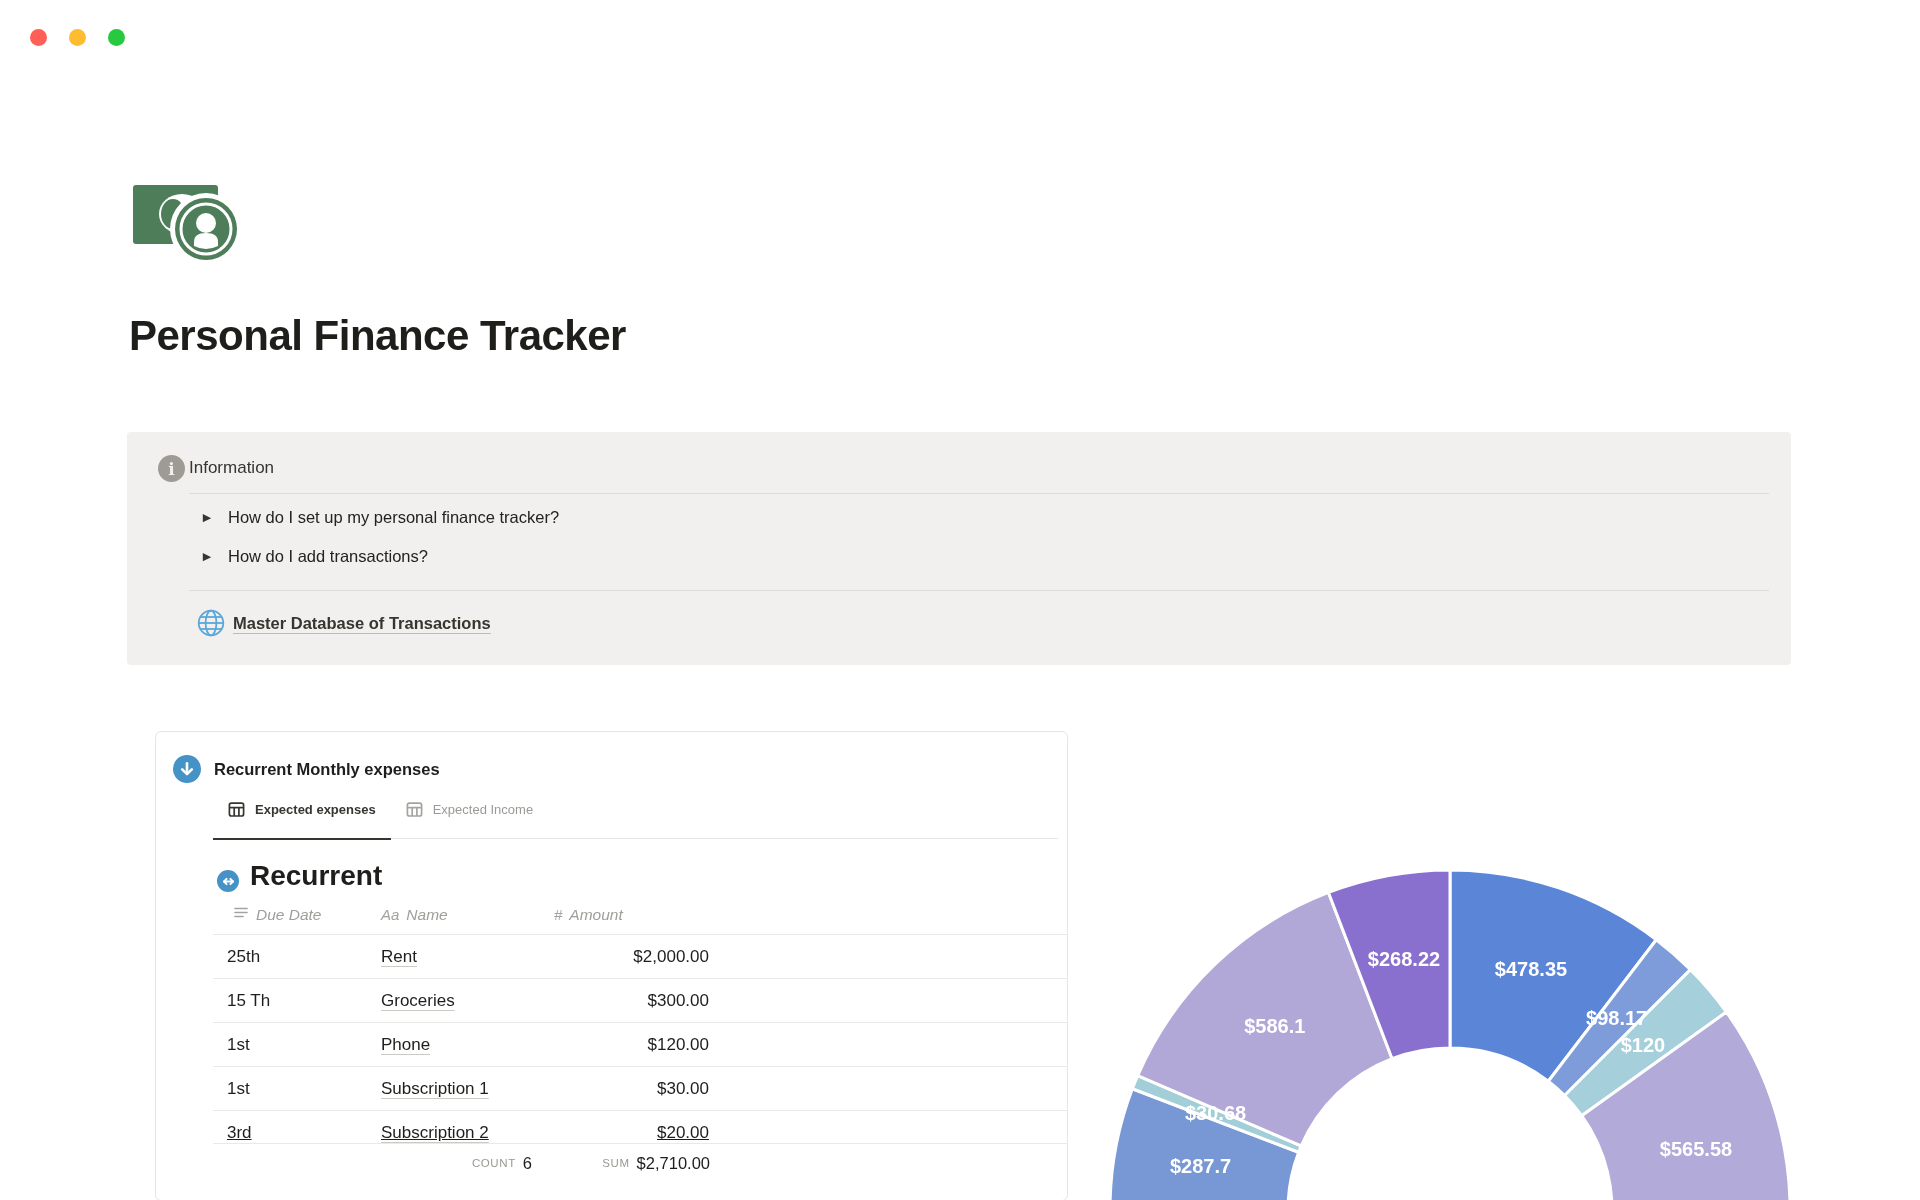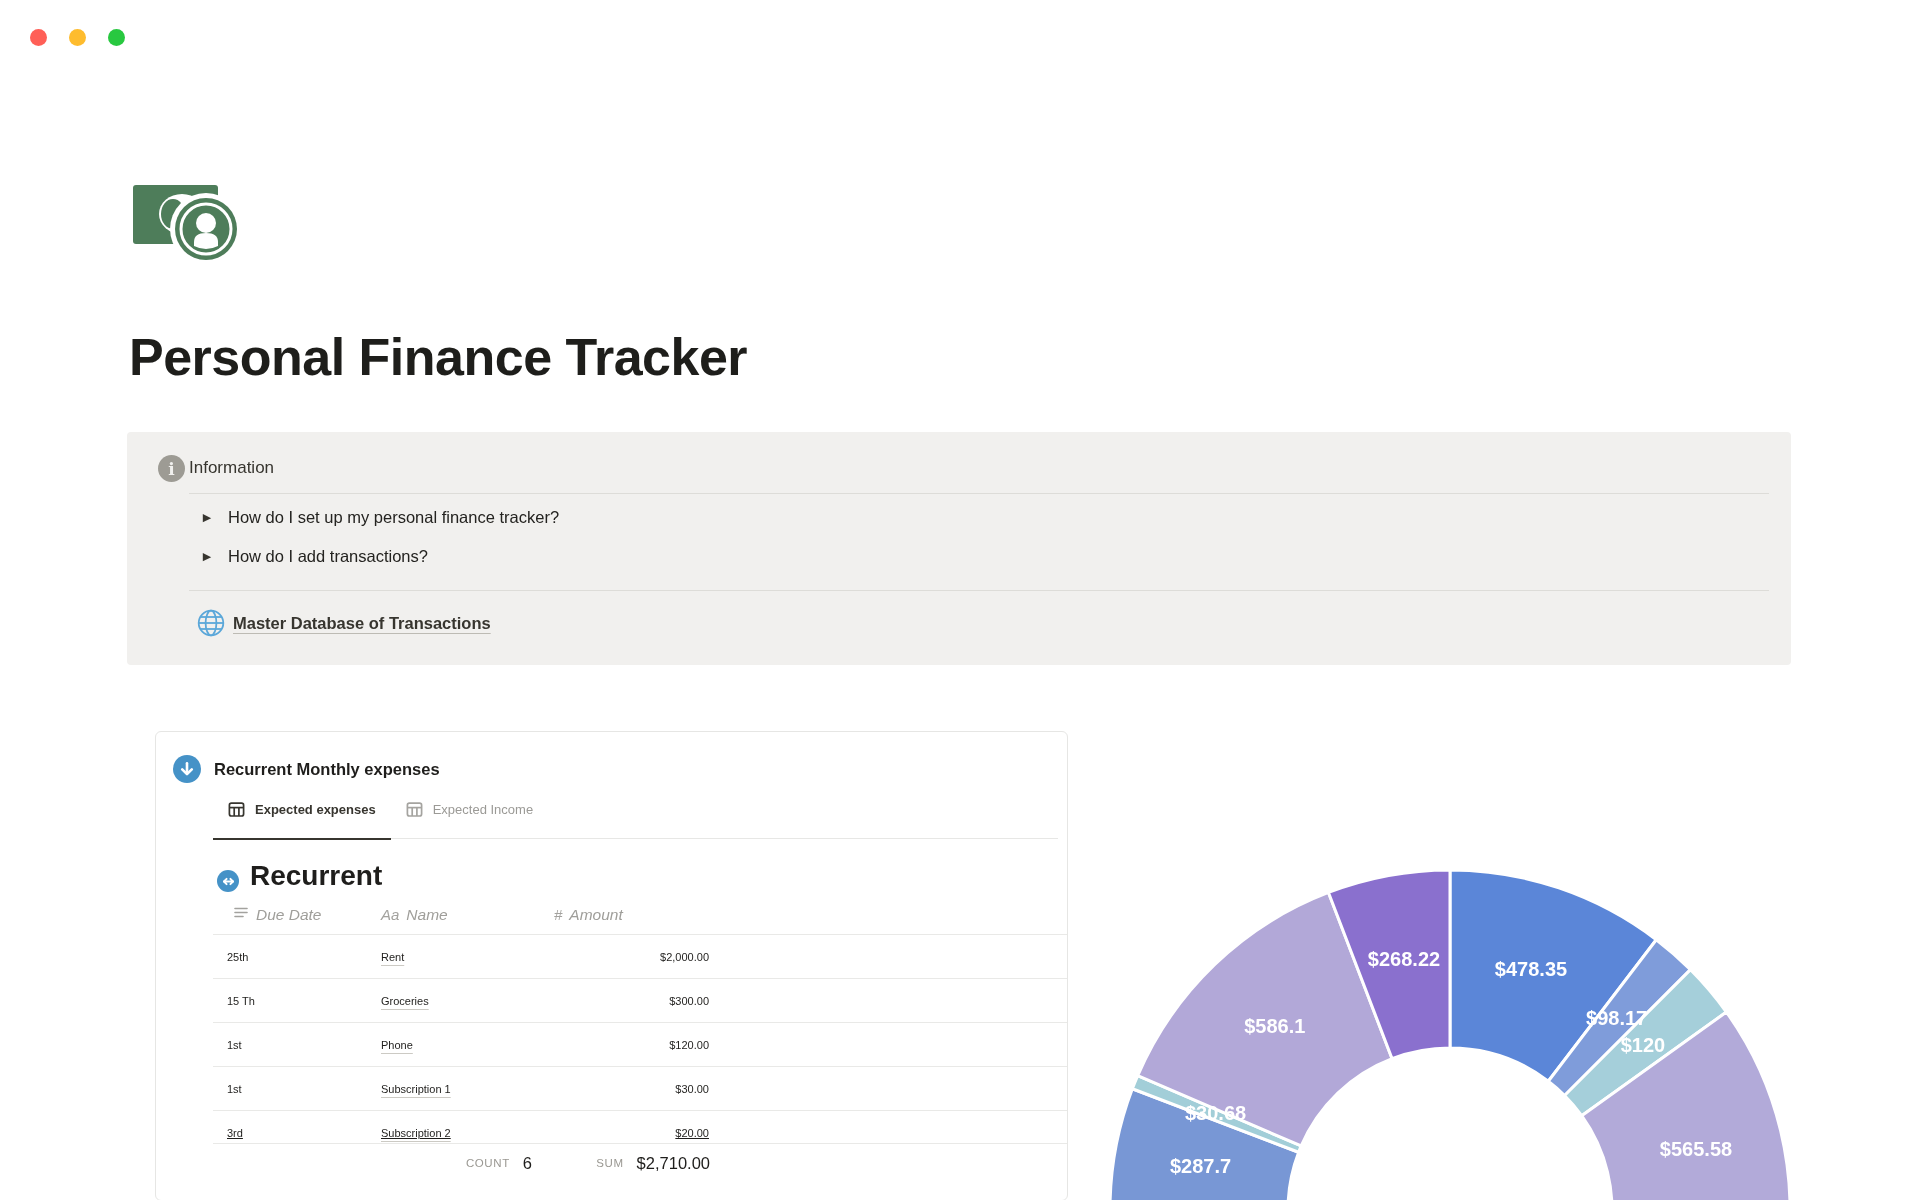--- a/index.html
+++ b/index.html
@@ -7,21 +7,21 @@
     font-family:"Liberation Sans","DejaVu Sans",sans-serif; color:#1f1e1c; }
   .abs { position:absolute; }
 
   
   .dot { position:absolute; top:29px; width:17px; height:17px; border-radius:50%; }
 
   
   #page-icon { left:131px; top:183px; }
 
   
-  #page-title { left:129px; top:327px; font-size:52px; font-weight:700; letter-spacing:-0.5px; color:#1e1e1b; }
+  #page-title { left:129px; top:312px; font-size:42px; font-weight:700; letter-spacing:-0.5px; color:#1e1e1b; }
 
   
   #callout { left:127px; top:432px; width:1664px; height:233px; background:#f1f0ee; border-radius:4px; }
   #callout .info-badge { position:absolute; left:31px; top:23px; width:27px; height:27px; border-radius:50%;
      background:#9d9b94; color:#f1f0ee; display:flex; align-items:center; justify-content:center;
      font-family:"DejaVu Serif",serif; font-weight:700; font-size:17px; }
   #callout .callout-title { position:absolute; left:62px; top:26px; font-size:17px; color:#37352f; }
   .callout-divider { position:absolute; left:62px; right:22px; height:1px; background:#dddcd8; }
   .toggle-row { position:absolute; left:72px; display:flex; align-items:center; gap:13px; font-size:16.5px; color:#242320; cursor:pointer; }
   .toggle-row .tri { font-size:11px; color:#37352f; width:16px; text-align:center; }
@@ -48,31 +48,31 @@
 
   .cols { position:absolute; left:57px; top:163px; width:856px; height:40px; display:flex;
      border-bottom:1px solid #e9e9e7; color:#9f9e9a; font-size:15.5px;font-style:italic; }
   .col { display:flex; align-items:center; gap:7px; }
   .col-0 { width:168px; padding-left:20px; }
   .col-1 { width:151px;text-align:right; }
   .col-2 { width:177px; padding-left:22px; }
   .col .glyph { font-size:15px; color:#a3a29e; }
 
   #rows { position:absolute; left:57px; top:203px; width:856px; }
-  .trow { display:flex; height:44px; border-bottom:1px solid #e9e9e7; font-size:11px; overflow:hidden; }
+  .trow { display:flex; height:44px; border-bottom:1px solid #e9e9e7; font-size:17px; overflow:hidden; }
   .trow.clipped { height:33px;text-decoration:underline; }
   .cell { display:flex; align-items:center; height:44px; flex:0 0 auto; }
   .cell.due { width:168px; padding-left:14px; }
   .cell.name { width:151px; }
   .cell.amount { width:177px; justify-content:flex-end; }
   .cell.name span { text-decoration:underline; text-decoration-color:#cccac4; text-underline-offset:4px;
      text-decoration-thickness:1px; cursor:pointer; }
 
   #tfooter { position:absolute; left:57px; top:412px; width:856px; height:38px; }
-  .agg { position:absolute; top:0; height:38px; display:flex; align-items:center; gap:13px; }
+  .agg { position:absolute; top:0; height:38px; display:flex; align-items:center; gap:7px; }
   .agg .agg-label { font-size:11.5px; letter-spacing:0.6px; color:#9a9892; }
   .agg .agg-value { font-size:16.5px; font-weight:500; color:#1f1e1c; }
   #agg-count { left:319px; transform:translateX(-100%); }
   #agg-sum  { left:497px; transform:translateX(-100%); }
 
   
   #donut { left:1080px; top:850px; }
   #donut text { font-weight:700; font-size:20px; fill:#ffffff; font-family:"Liberation Sans","DejaVu Sans",sans-serif; }
 </style>
 </head>

